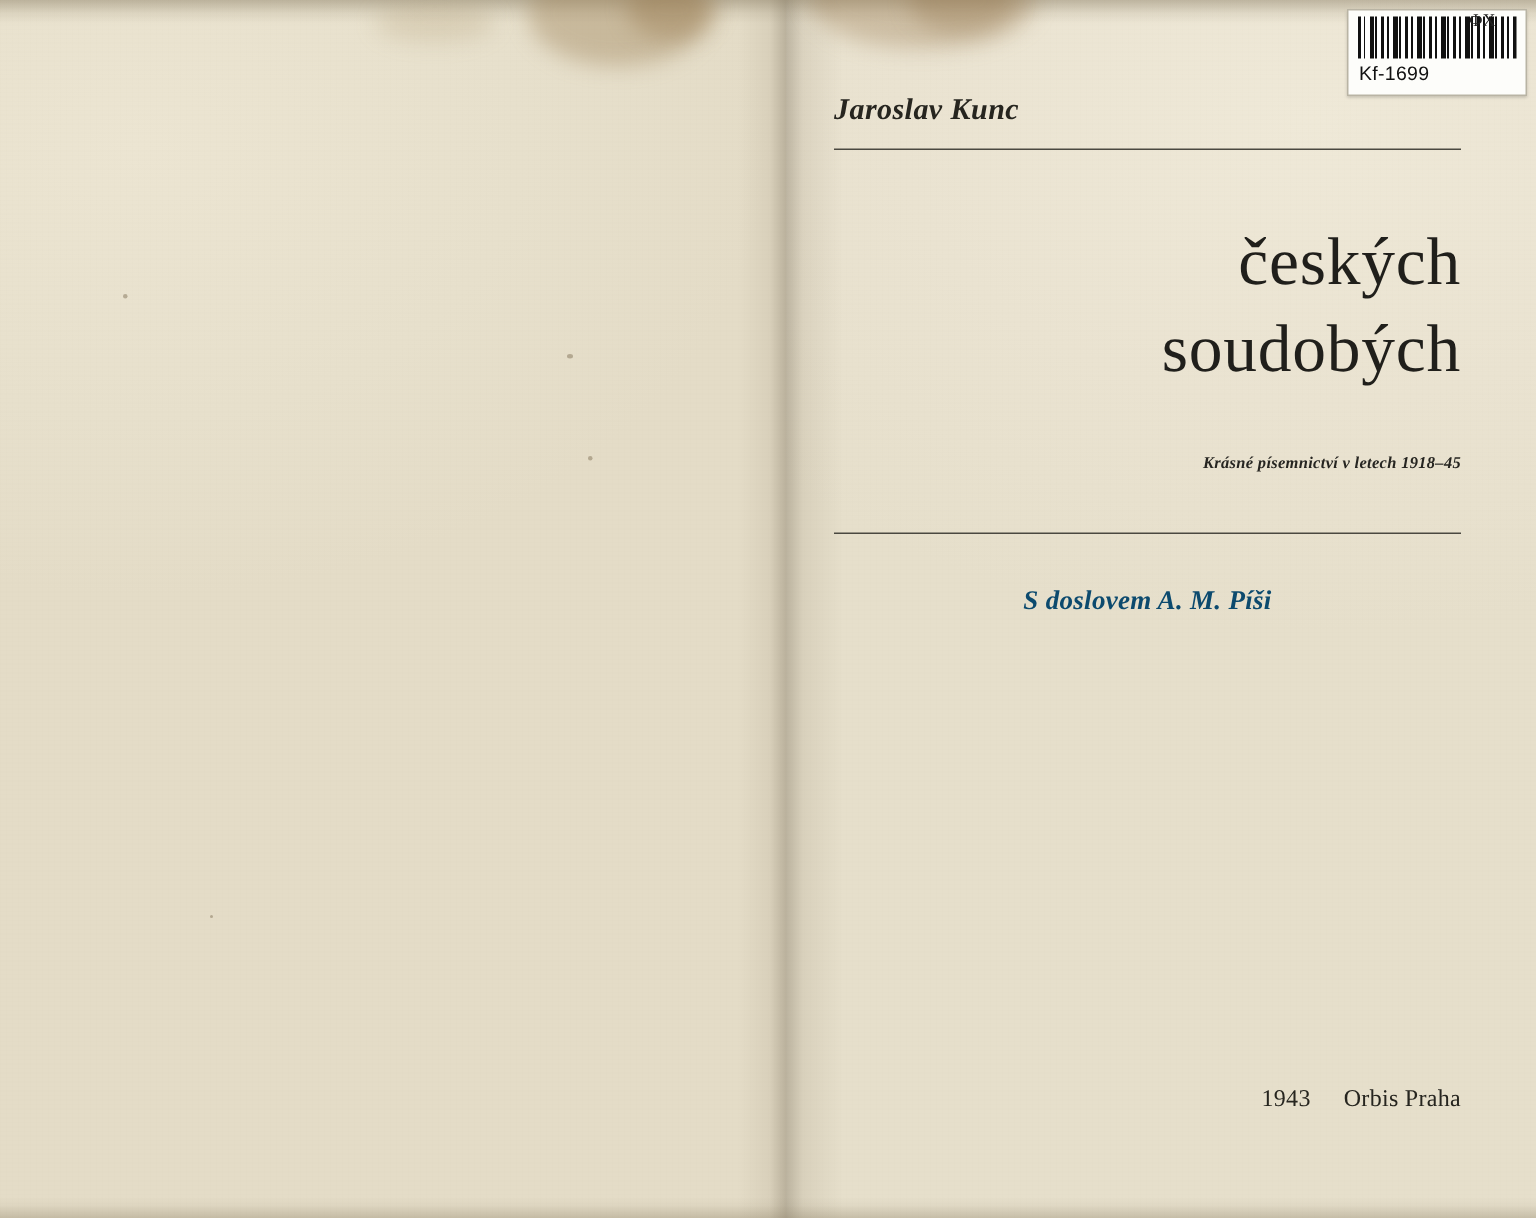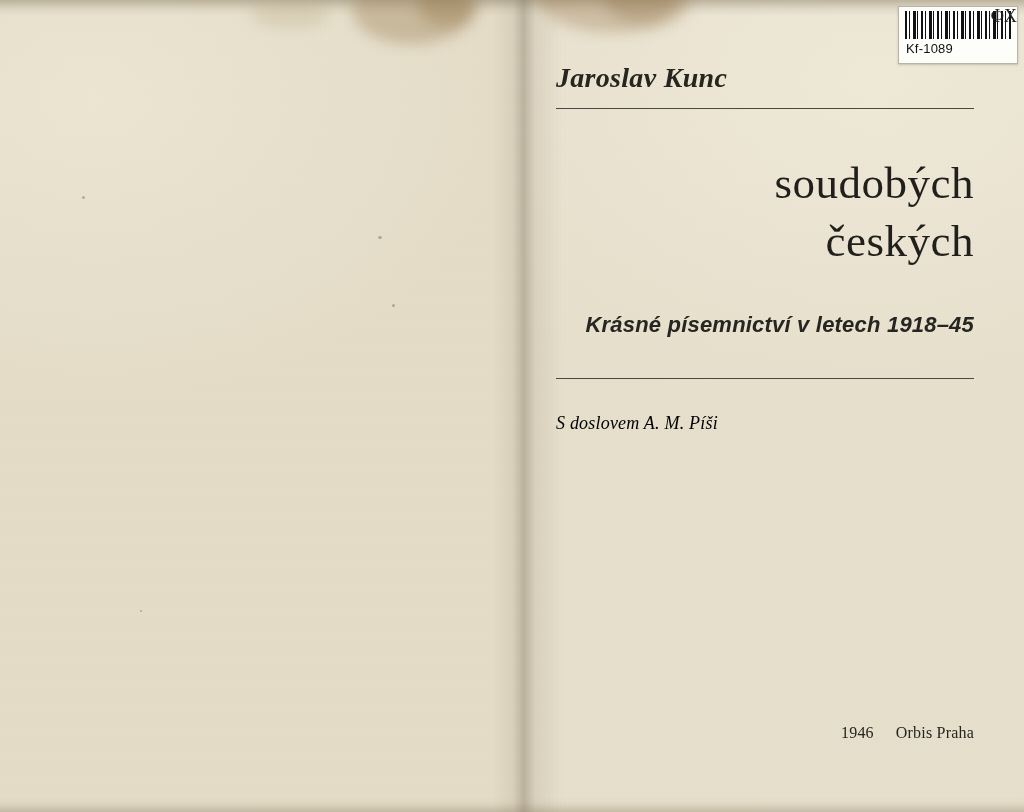--- a/index.html
+++ b/index.html
@@ -110,38 +110,38 @@
     font-family: "Liberation Sans", sans-serif;
     font-size: 13px;
     color: #111;
     text-align: left;
     padding-left: 7px;
     letter-spacing: 0.2px;
     position: relative;
   }
   .barcode-mark {
     position: absolute;
-    right: 0;
+    right: 20px;
     top: -1px;
-    font-size: 18px;
+    font-size: 12px;
     color: #222;
   }
   
   .title-block {
     position: absolute;
     left: 556px;
     top: 62px;
     width: 418px;
     color: #2b2b28;
   }
   .author {
     font-family: "Liberation Serif", serif;
     font-style: italic;
     font-weight: bold;
-    font-size: 28px;
+    font-size: 20px;
     letter-spacing: 0.3px;
     color: #26251f;
     margin-bottom: 14px;
   }
   .rule {
     height: 1px;
     background: #4a4840;
     width: 100%;
   }
   .rule-top { margin-bottom: 46px; }
@@ -157,38 +157,39 @@
   }
   .sub-line {
     font-family: "Liberation Serif", serif;
     font-size: 45px;
     text-align: right;
     color: #201f1b;
     line-height: 1.28;
     letter-spacing: 0.5px;
   }
   .tagline {
-    font-family: Liberation Sans, sans-serif;
+    font-family: Liberation Serif, serif;
     font-style: italic;
     font-weight: bold;
-    font-size: 22px;
+    font-size: 11px;
     text-align: right;
     color: #262521;
     margin-top: 42px;
     margin-bottom: 40px;
     letter-spacing: 0.2px;
   }
   .afterword {
     font-family: "Liberation Serif", serif;
     font-style: italic;
-    font-weight: normal;
+    font-weight: bold;
     font-size: 18px;
-    color: #000000;
+    color: #0c4a6e;
     margin-top: 34px;
     letter-spacing: 0.2px;
+    text-align: center;
   }
   .imprint {
     position: absolute;
     left: 556px;
     top: 724px;
     width: 418px;
     text-align: right;
     font-family: "Liberation Serif", serif;
     font-size: 16px;
     color: #26251f;
@@ -229,31 +230,31 @@
   <div class="bottom-edge"></div>
 
   <div class="stain stain-a"></div>
   <div class="stain stain-b"></div>
   <div class="stain stain-c"></div>
   <div class="stain stain-d"></div>
   <div class="stain stain-e"></div>
 
   <div class="barcode-label">
     <div class="barcode-bars"></div>
-    <div class="barcode-text">Kf-1089</div>
+    <div class="barcode-text">Kf-1699</div>
     <div class="barcode-mark">ΦΧ</div>
   </div>
 
   <div class="title-block">
     <div class="author">Jaroslav Kunc</div>
     <div class="rule rule-top"></div>
+    <div class="sub-line">českých</div>
     <div class="sub-line">soudobých</div>
-    <div class="sub-line">českých</div>
     <div class="tagline">Krásné písemnictví v letech 1918–45</div>
     <div class="rule rule-bottom"></div>
     <div class="afterword">S doslovem A. M. Píši</div>
   </div>
 
   <div class="imprint">
-    <span class="year">1946</span><span>Orbis Praha</span>
+    <span class="year">1943</span><span>Orbis Praha</span>
   </div>
 
 </div>
 
 </body></html>

